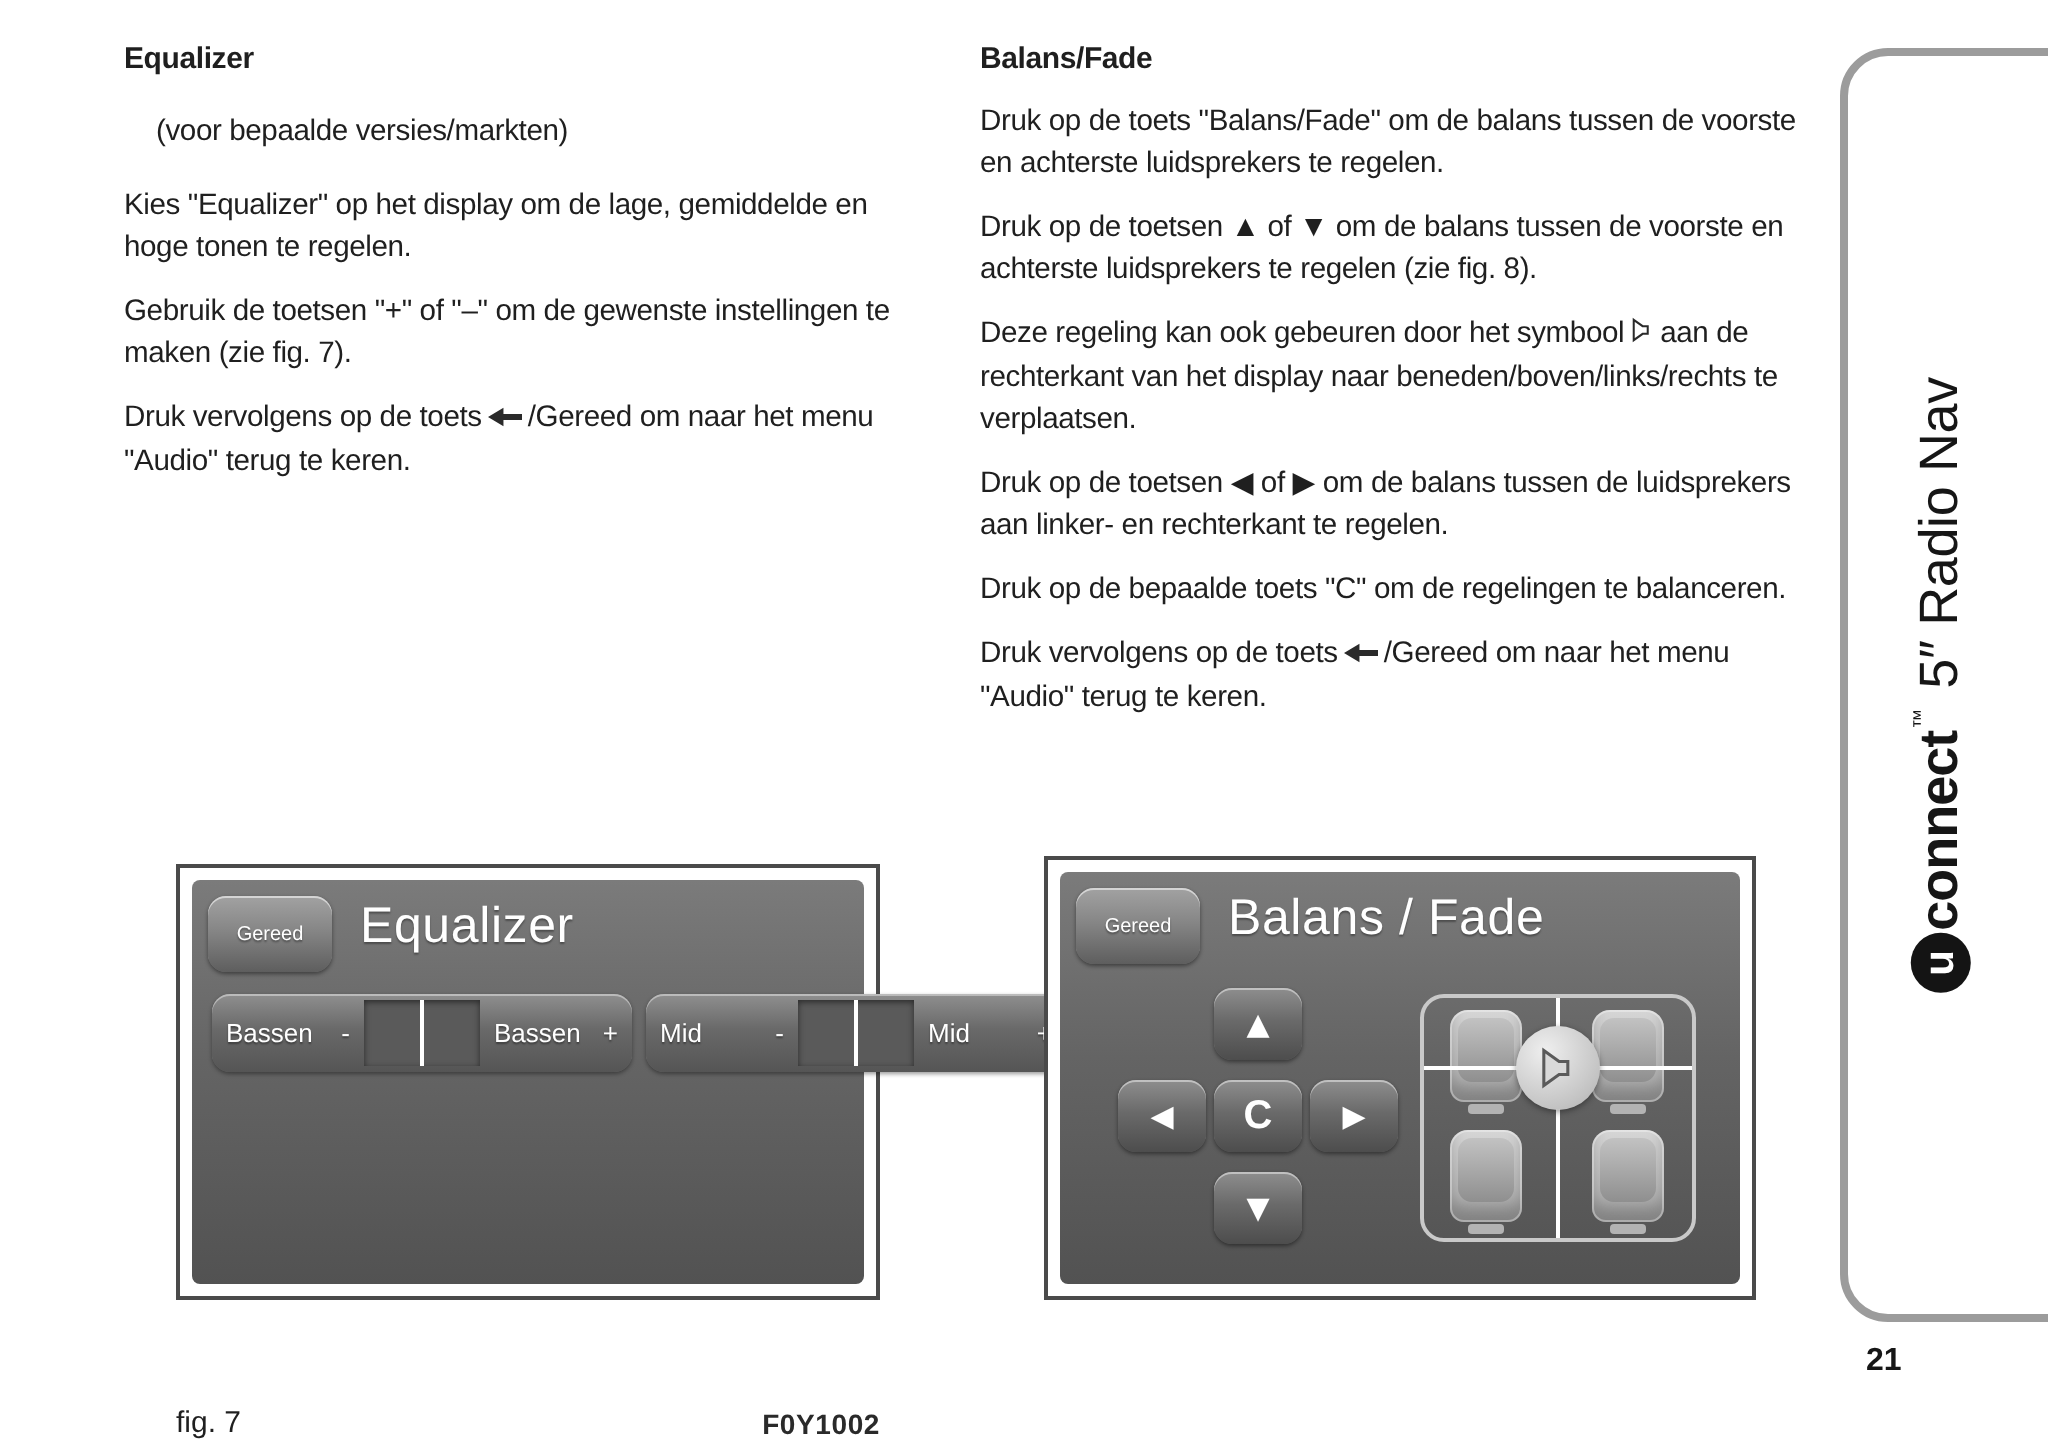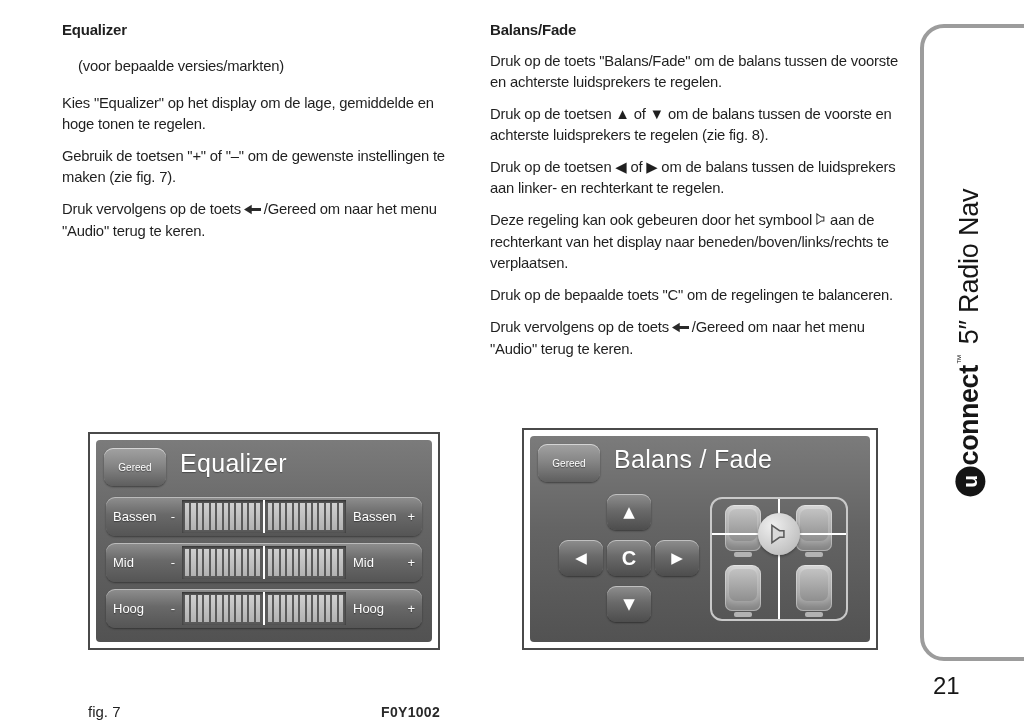--- a/index.html
+++ b/index.html
@@ -22,21 +22,21 @@
   .screen{position:relative;width:100%;height:100%;border-radius:4px;
     background:linear-gradient(180deg,#7b7b7b 0%,#646464 45%,#525252 100%);}
   .done-btn{position:absolute;left:8px;top:8px;width:62px;height:38px;border-radius:9px;
     background:linear-gradient(180deg,#a2a2a2,#868686 45%,#5e5e5e);
     box-shadow:inset 0 1px 0 rgba(255,255,255,.55),0 1px 2px rgba(0,0,0,.45);
     display:flex;align-items:center;justify-content:center;color:#ffffff;font-size:10px;
     text-shadow:0 1px 1px rgba(0,0,0,.4);}
   .screen-title{position:absolute;left:84px;top:9px;color:#ffffff;font-size:25px;letter-spacing:.3px;
     text-shadow:0 1px 1px rgba(0,0,0,.35);}
   
-  .eq-rows{position:absolute;left:10px;right:10px;top:57px;display:flex;flex-direction:column;gap:7px;}
+  .eq-rows{position:absolute;left:10px;right:10px;top:57px;display:flex;flex-direction:row;gap:7px;}
   .eq-row{height:39px;border-radius:9px;display:flex;align-items:stretch;
     background:linear-gradient(180deg,#8f8f8f,#696969 45%,#555555);
     box-shadow:inset 0 1px 0 rgba(255,255,255,.4),0 1px 2px rgba(0,0,0,.4);}
   .eq-cap{width:62px;display:flex;align-items:center;justify-content:space-between;
     padding:0 7px;color:#ffffff;font-size:13px;text-shadow:0 1px 1px rgba(0,0,0,.4);flex:none;}
   .eq-bars{flex:1;margin:3px 0;background:#5a5a5a;
     box-shadow:inset 0 1px 3px rgba(0,0,0,.55);display:flex;align-items:stretch;padding:0 2px;}
   .eq-bars .bar{flex:1;margin:3px 1px;background:linear-gradient(180deg,#d0d0d0,#b2b2b2);}
   .eq-bars .bar-divider{width:2px;background:#ffffff;margin:0 2px;flex:none;}
   
@@ -79,43 +79,43 @@
   .side-label-wrap{position:absolute;left:920px;top:24px;width:100px;height:637px;
     display:flex;align-items:center;justify-content:center;}
   .side-label{transform:rotate(-90deg);white-space:nowrap;font-size:27px;color:#161616;
     display:flex;align-items:center;}
   .brand-u{display:inline-flex;align-items:center;justify-content:center;width:30px;height:30px;
     border-radius:50%;background:#141414;color:#ffffff;font-weight:bold;font-size:21px;
     margin-right:1px;line-height:1;}
   .brand-rest{font-weight:bold;letter-spacing:-0.5px;}
   .brand-tm{font-size:10px;vertical-align:super;position:relative;top:-9px;margin:0 10px 0 1px;}
   .product-name{letter-spacing:-0.2px;}
-  .page-num{position:absolute;left:933px;top:672px;font-size:24px;font-weight:normal;color:#161616;}
+  .page-num{position:absolute;left:933px;top:672px;font-size:16px;font-weight:bold;color:#161616;}
 </style>
 </head>
 <body>
 
 <div class="col col-left">
   <h3>Equalizer</h3>
   <p class="sub">(voor bepaalde versies/markten)</p>
   <p>Kies "Equalizer" op het display om de lage, gemiddelde en hoge tonen te regelen.</p>
   <p>Gebruik de toetsen "+" of "–" om de gewenste instellingen te maken (zie fig. 7).</p>
   <p><span>Druk vervolgens op de toets</span><span class="inline-icon"><svg width="17" height="11" viewBox="0 0 22 12">
           <path d="M10 0 L0 6 L10 12 V8 H22 V4 H10 Z" fill="#2a2a2a"></path>
         </svg></span><span>/Gereed om naar het menu "Audio" terug te keren.</span></p>
 </div>
 
 <div class="col col-right">
   <h3>Balans/Fade</h3>
   <p>Druk op de toets "Balans/Fade" om de balans tussen de voorste en achterste luidsprekers te regelen.</p>
   <p>Druk op de toetsen ▲ of ▼ om de balans tussen de voorste en achterste luidsprekers te regelen (zie fig. 8).</p>
-  <p>Druk op de toetsen ◀ of ▶ om de balans tussen de luidsprekers aan linker- en rechterkant te regelen.</p>
   <p><span>Deze regeling kan ook gebeuren door het symbool</span><span class="inline-icon"><svg width="12" height="14" viewBox="0 0 17 22">
           <path d="M2 3 L9 8 H13 V14 H9 L2 19 Z" fill="none" stroke="#2a2a2a" stroke-width="1.6"></path>
         </svg></span><span>aan de rechterkant van het display naar beneden/boven/links/rechts te verplaatsen.</span></p>
+  <p>Druk op de toetsen ◀ of ▶ om de balans tussen de luidsprekers aan linker- en rechterkant te regelen.</p>
   <p>Druk op de bepaalde toets "C" om de regelingen te balanceren.</p>
   <p><span>Druk vervolgens op de toets</span><span class="inline-icon"><svg width="17" height="11" viewBox="0 0 22 12">
           <path d="M10 0 L0 6 L10 12 V8 H22 V4 H10 Z" fill="#2a2a2a"></path>
         </svg></span><span>/Gereed om naar het menu "Audio" terug te keren.</span></p>
 </div>
 
 <div class="fig-frame fig7-frame">
   <div class="screen">
     <div class="done-btn">Gereed</div>
     <div class="screen-title">Equalizer</div>

